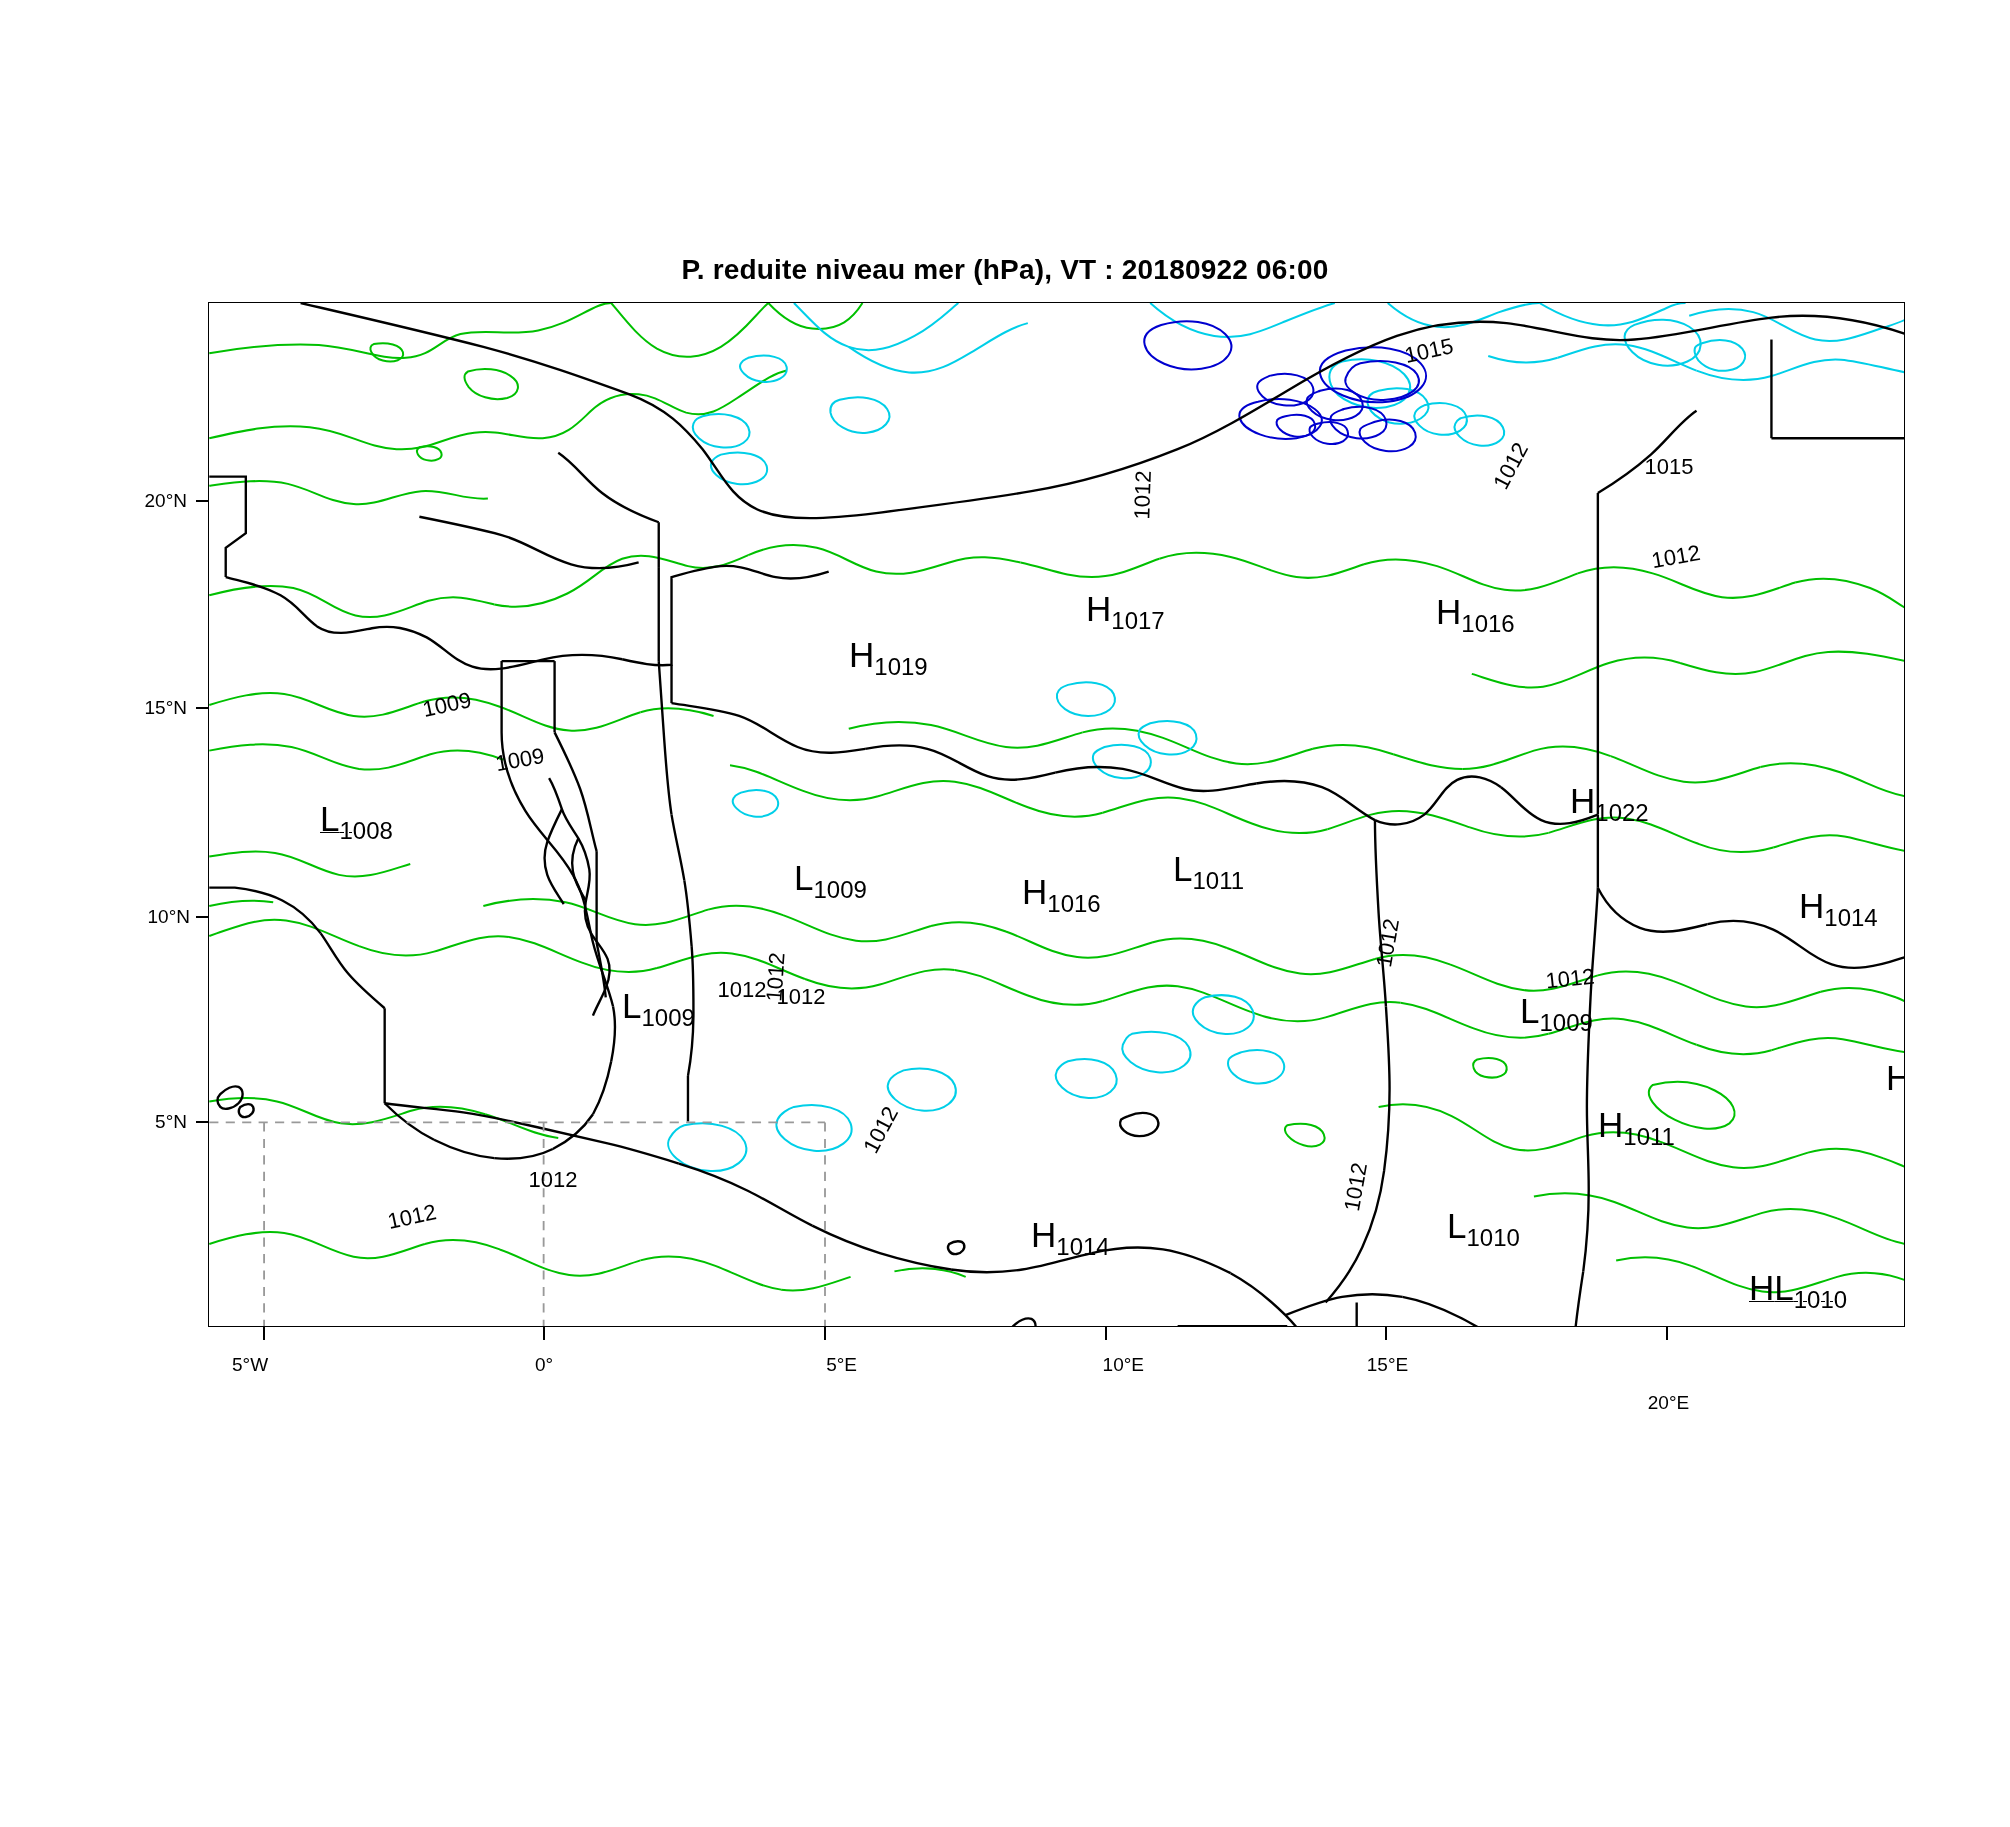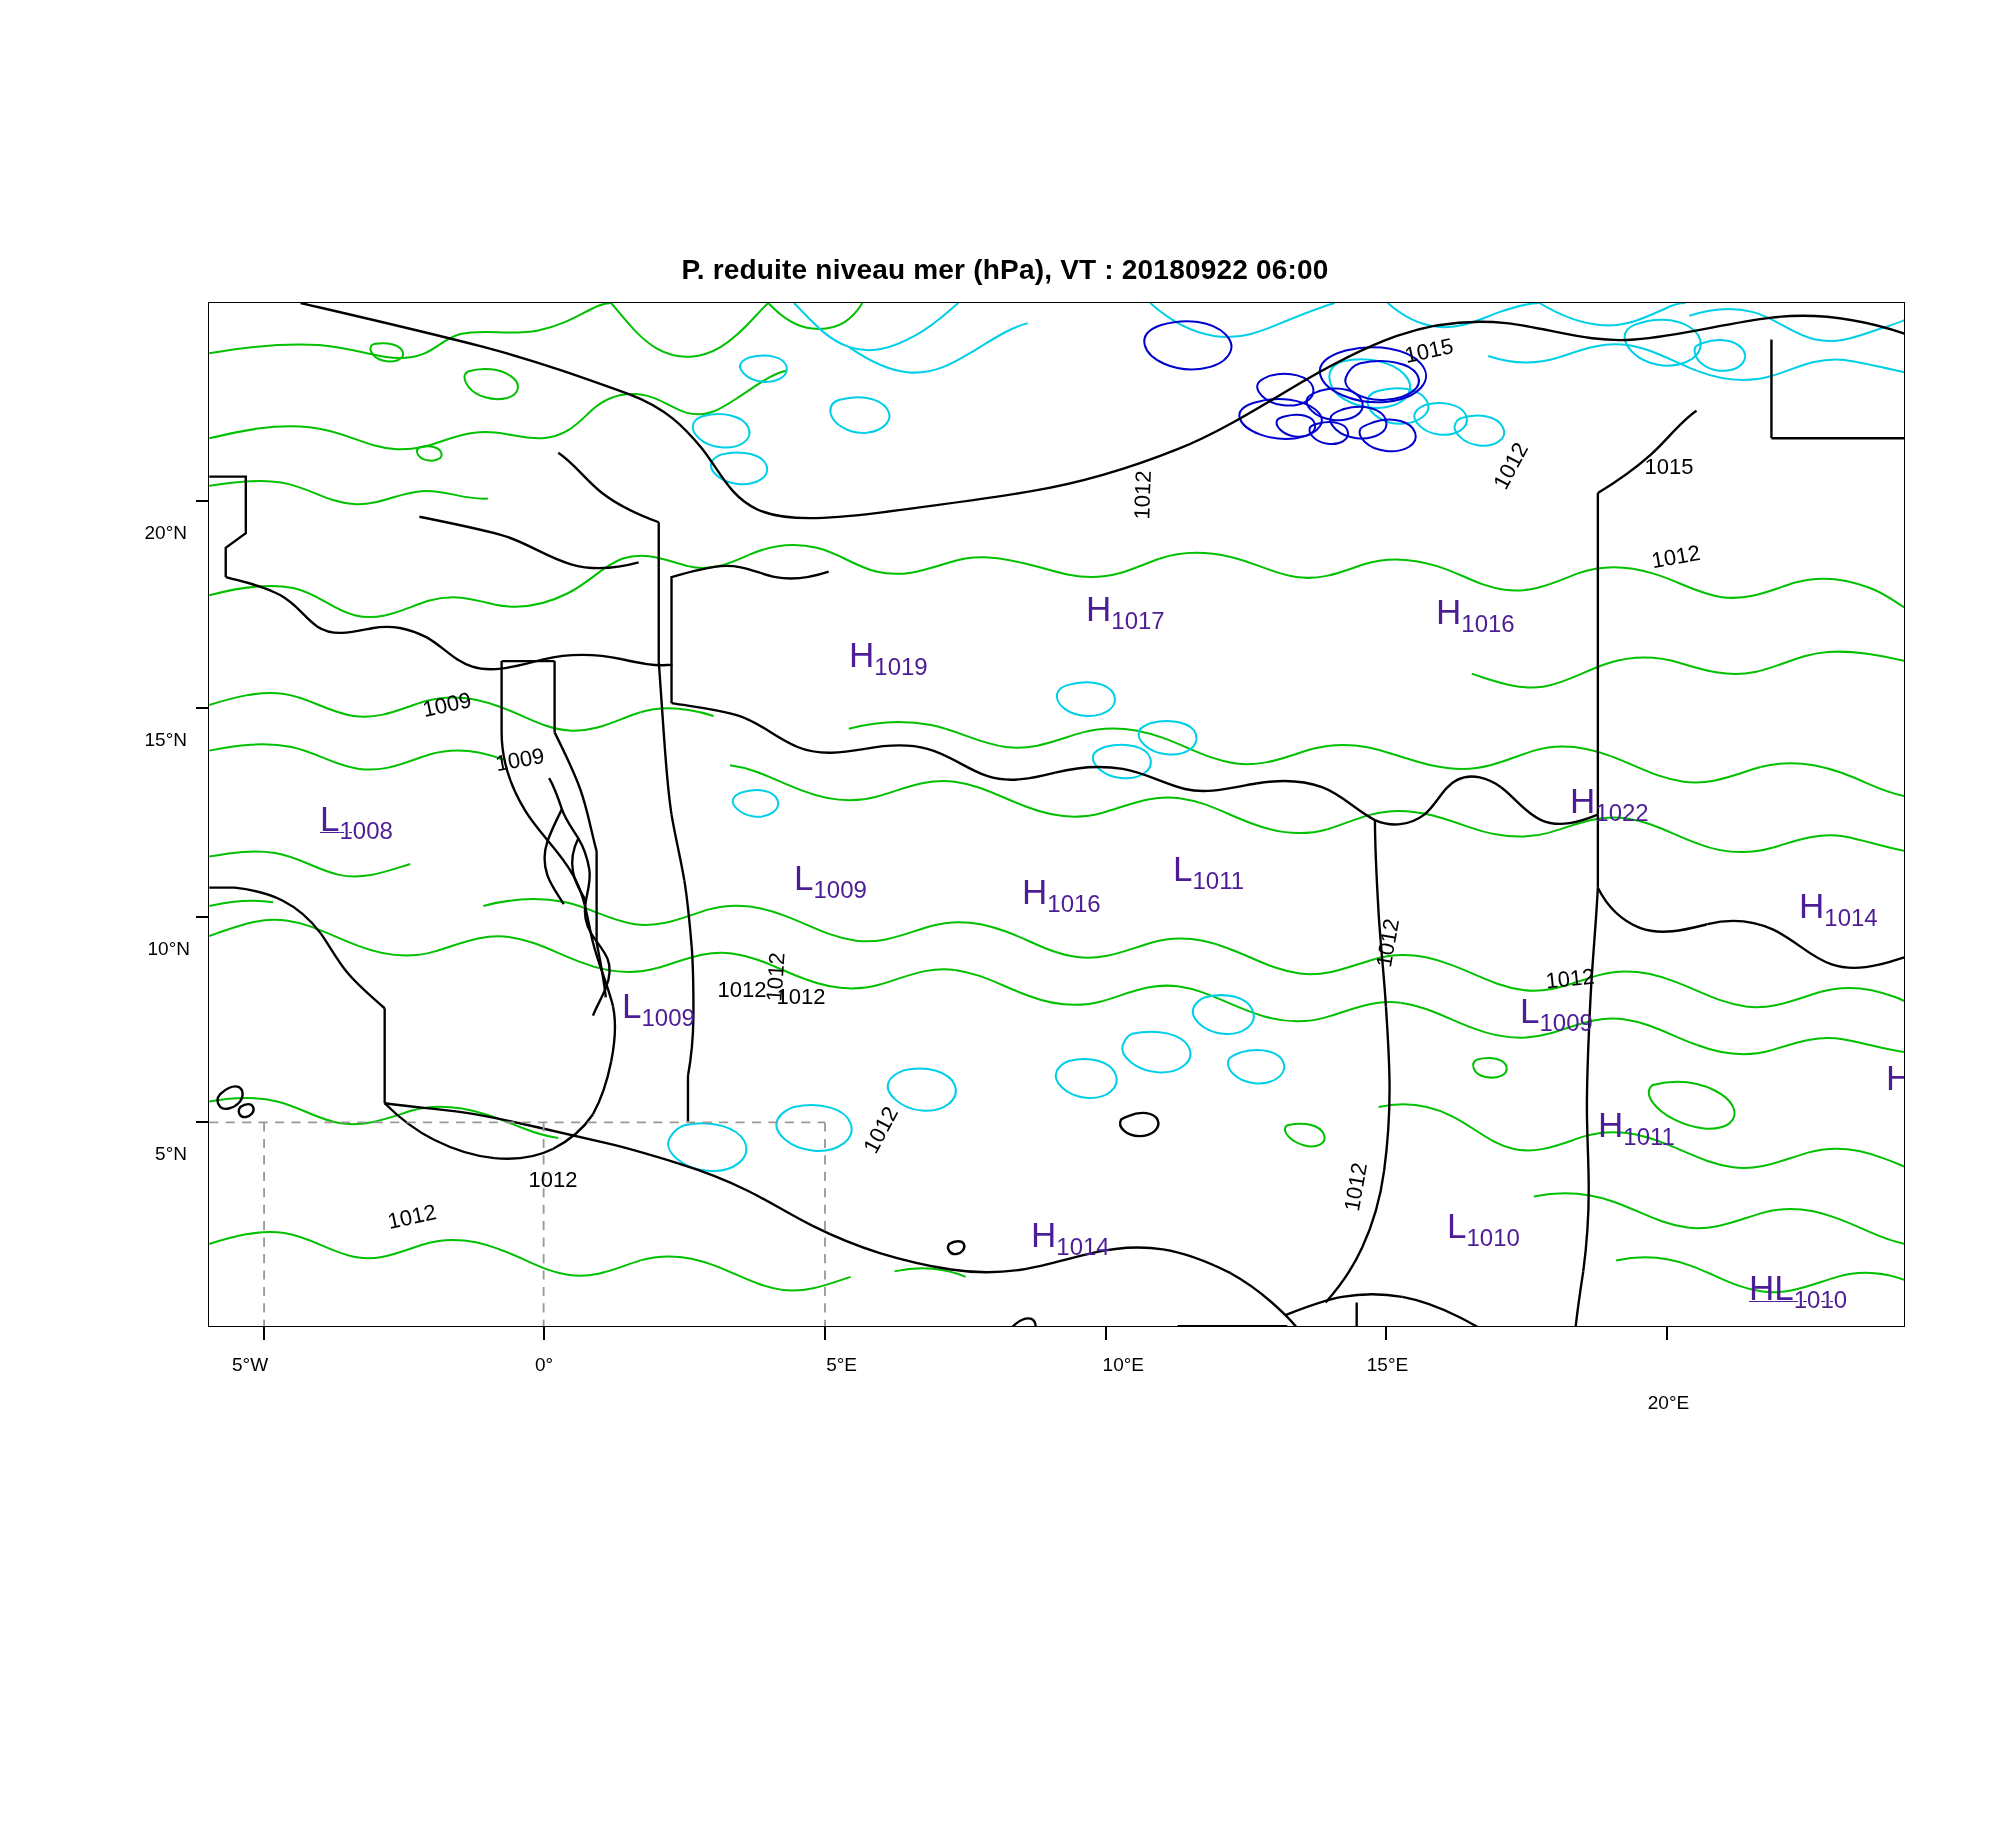--- a/index.html
+++ b/index.html
@@ -47,31 +47,30 @@
     top: 0;
   }
   .axis-label {
     position: absolute;
     font-size: 19px;
     color: #000;
     white-space: nowrap;
   }
   .ytick-label {
     text-align: right;
-    margin-top: 32px;
   }
   .tickmark {
     position: absolute;
     background: #000;
   }
   
   .marker {
     position: absolute;
     white-space: nowrap;
-    color: #4c1d95;
+    color: #000000;
     line-height: 1;
   }
   .marker .big {
     font-size: 35px;
     font-weight: normal;
     vertical-align: baseline;
   }
   .marker .val {
     font-size: 24px;
     vertical-align: baseline;

